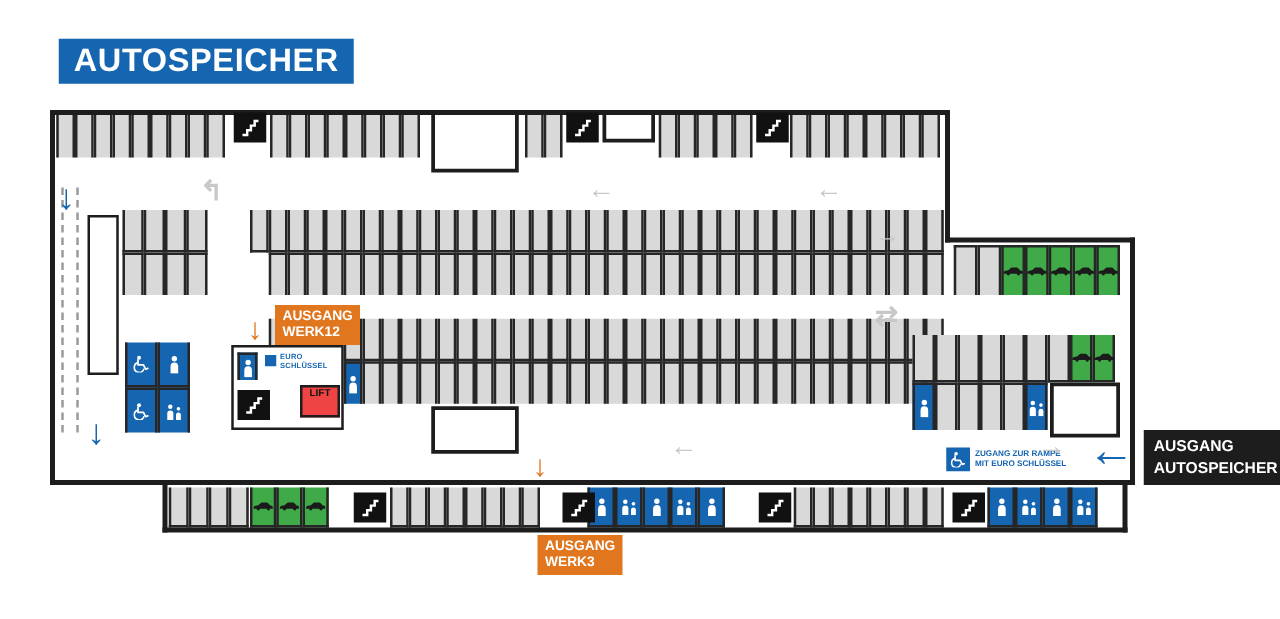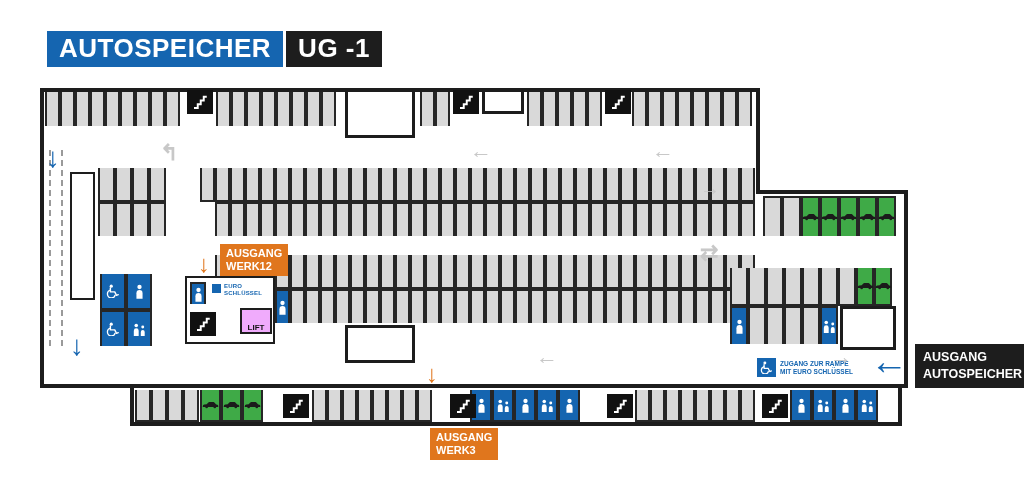--- a/index.html
+++ b/index.html
@@ -31,32 +31,31 @@
   .stairbox{position:absolute;width:26px;height:24px;background:#111;z-index:5;display:flex;align-items:center;justify-content:center}
   .arrow{position:absolute;font-weight:bold;z-index:6;line-height:1}
 
   .badge-orange{position:absolute;background:#e0761d;color:#fff;font-weight:bold;font-size:11px;line-height:1.2;padding:3px 6px;z-index:7}
   .badge-black{position:absolute;background:#1d1d1d;color:#fff;font-weight:bold;font-size:12.5px;line-height:1.35;padding:5px 8px;z-index:7}
 
   #euro-room{position:absolute;left:185px;top:276px;width:90px;height:68px;background:#fff;border:2px solid #1d1d1d;z-index:3}
   #euro-label{position:absolute;left:212px;top:283px;display:flex;gap:3px;z-index:6;align-items:flex-start}
   #euro-label .sq{width:9px;height:9px;background:#1565b0;flex:none;margin-top:1px}
   #euro-label .txt{font-size:6px;font-weight:bold;color:#1565b0;line-height:1.15;letter-spacing:.2px}
-  #lift-box{position:absolute;left:240px;top:308px;width:32px;height:26px;border:2px solid #1d1d1d;background:#f0abfc;z-index:6;display:flex;align-items:flex-end;justify-content:center;font-size:8px;font-weight:bold;color:#111}
+  #lift-box{position:absolute;left:240px;top:308px;width:32px;height:26px;border:2px solid #1d1d1d;background:#ef4444;z-index:6;display:flex;align-items:flex-start;justify-content:center;font-size:8px;font-weight:bold;color:#111}
 
   #ramp-note{position:absolute;left:757px;top:358px;display:flex;gap:4px;z-index:6;align-items:center}
   #ramp-note .icon{width:19px;height:19px;background:#1565b0;display:flex;align-items:center;justify-content:center;flex:none}
   #ramp-note .txt{font-size:6.5px;font-weight:bold;color:#1565b0;line-height:1.2}
 </style>
 </head>
 <body>
 
 <div id="titlebar">
   <span id="title-main" class="badge-title">AUTOSPEICHER</span>
-  <span id="title-level" class="badge-title">UG -1</span>
 </div>
 
 <div id="plan">
 
   <div class="wall" style="left:40px;top:88px;width:4px;height:300px"></div>
   <div class="wall" style="left:40px;top:88px;width:720px;height:4px"></div>
   <div class="wall" style="left:756px;top:88px;width:4px;height:106px"></div>
   <div class="wall" style="left:756px;top:190px;width:152px;height:4px"></div>
   <div class="wall" style="left:904px;top:190px;width:4px;height:198px"></div>
   <div class="wall" style="left:40px;top:384px;width:868px;height:4px"></div>

